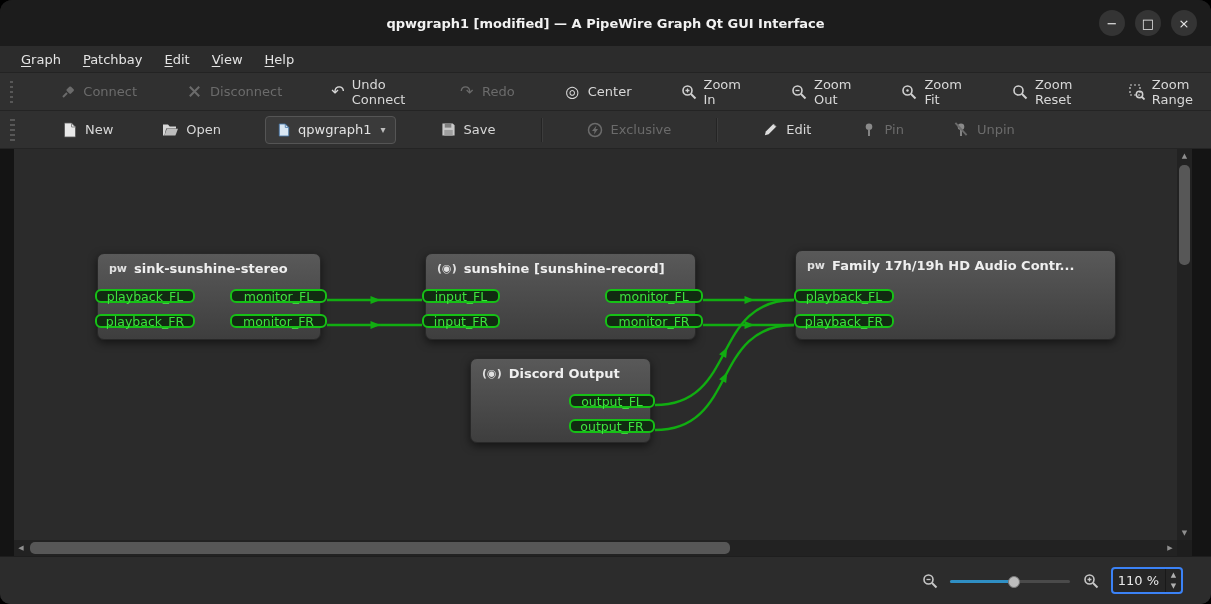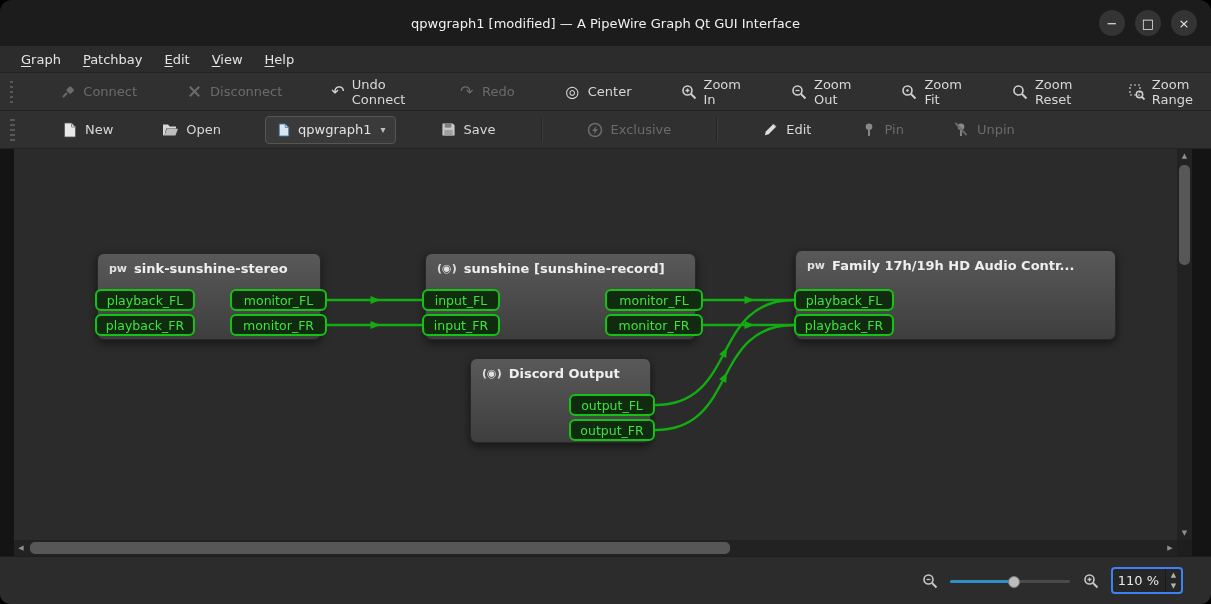--- a/index.html
+++ b/index.html
@@ -3,21 +3,21 @@
 <meta charset="utf-8">
 <style>
   * { margin:0; padding:0; box-sizing:border-box; }
   html,body { width:1211px; height:604px; background:#000; overflow:hidden;
               font-family:"DejaVu Sans","Liberation Sans",sans-serif; }
   .window { position:absolute; inset:0; background:#161616; border-radius:12px 12px 10px 10px; overflow:hidden; }
 
   
   .titlebar { height:46px; background:#1c1c1c; position:relative;
               display:flex; align-items:center; justify-content:center; }
-  .win-title { color:#f2f2f2; font-size:13px; font-weight:normal; }
+  .win-title { color:#f2f2f2; font-size:13px; font-weight:bold; }
   .win-controls { position:absolute; right:14px; top:0; height:100%; display:flex; align-items:center; gap:10px; }
   .win-btn { width:26px; height:26px; border-radius:50%; background:#343434; color:#e8e8e8;
              display:flex; align-items:center; justify-content:center; font-size:13px; cursor:default; }
 
   
   .menubar { height:27px; background:#2c2c2c; display:flex; align-items:stretch; padding-left:10px;
              border-bottom:1px solid #232323; }
   .menu-item { display:flex; align-items:center; padding:0 11px; color:#e4e4e4; font-size:13px; }
   .menu-item u { text-decoration:underline; text-underline-offset:2px; }
 
@@ -39,21 +39,21 @@
   
   .main { position:relative; height:407px; background:#141414; }
   .canvas { position:absolute; left:14px; top:0; width:1163px; height:391px; background:#2b2b2b; }
   #wires { position:absolute; left:0; top:0; pointer-events:none; }
 
   .node { position:absolute; background:linear-gradient(#595959,#3e3e3e); border:1px solid #282828;
           border-radius:7px; box-shadow:0 3px 8px rgba(0,0,0,.55); }
   .node-header { display:flex; align-items:center; gap:7px; padding:7px 11px 0 11px;
                  color:#efefef; font-weight:bold; font-size:13px; white-space:nowrap; overflow:hidden; }
   .node-icon { font-size:11px; font-weight:bold; color:#e0e0e0; flex:0 0 auto; }
-  .port { position:absolute; height:22px; border:2px solid #16c116; border-radius:6px;
+  .port { position:absolute; height:14px; border:2px solid #16c116; border-radius:6px;
           background:#112b11; color:#3ee23e; font-size:12.5px;
           display:flex; align-items:center; justify-content:center; padding:0 6px; white-space:nowrap; }
 
   
   .vscroll { position:absolute; left:1177px; top:0; width:15px; height:391px; background:#222; }
   .hscroll { position:absolute; left:14px; top:391px; width:1163px; height:16px; background:#222; }
   .sb-corner { position:absolute; left:1177px; top:391px; width:15px; height:16px; background:#1e1e1e; }
   .sb-arrow { position:absolute; color:#909090; font-size:7px; display:flex; align-items:center; justify-content:center; }
   .vscroll .sb-arrow { width:15px; height:14px; left:0; }
   .hscroll .sb-arrow { height:16px; width:14px; top:0; }

